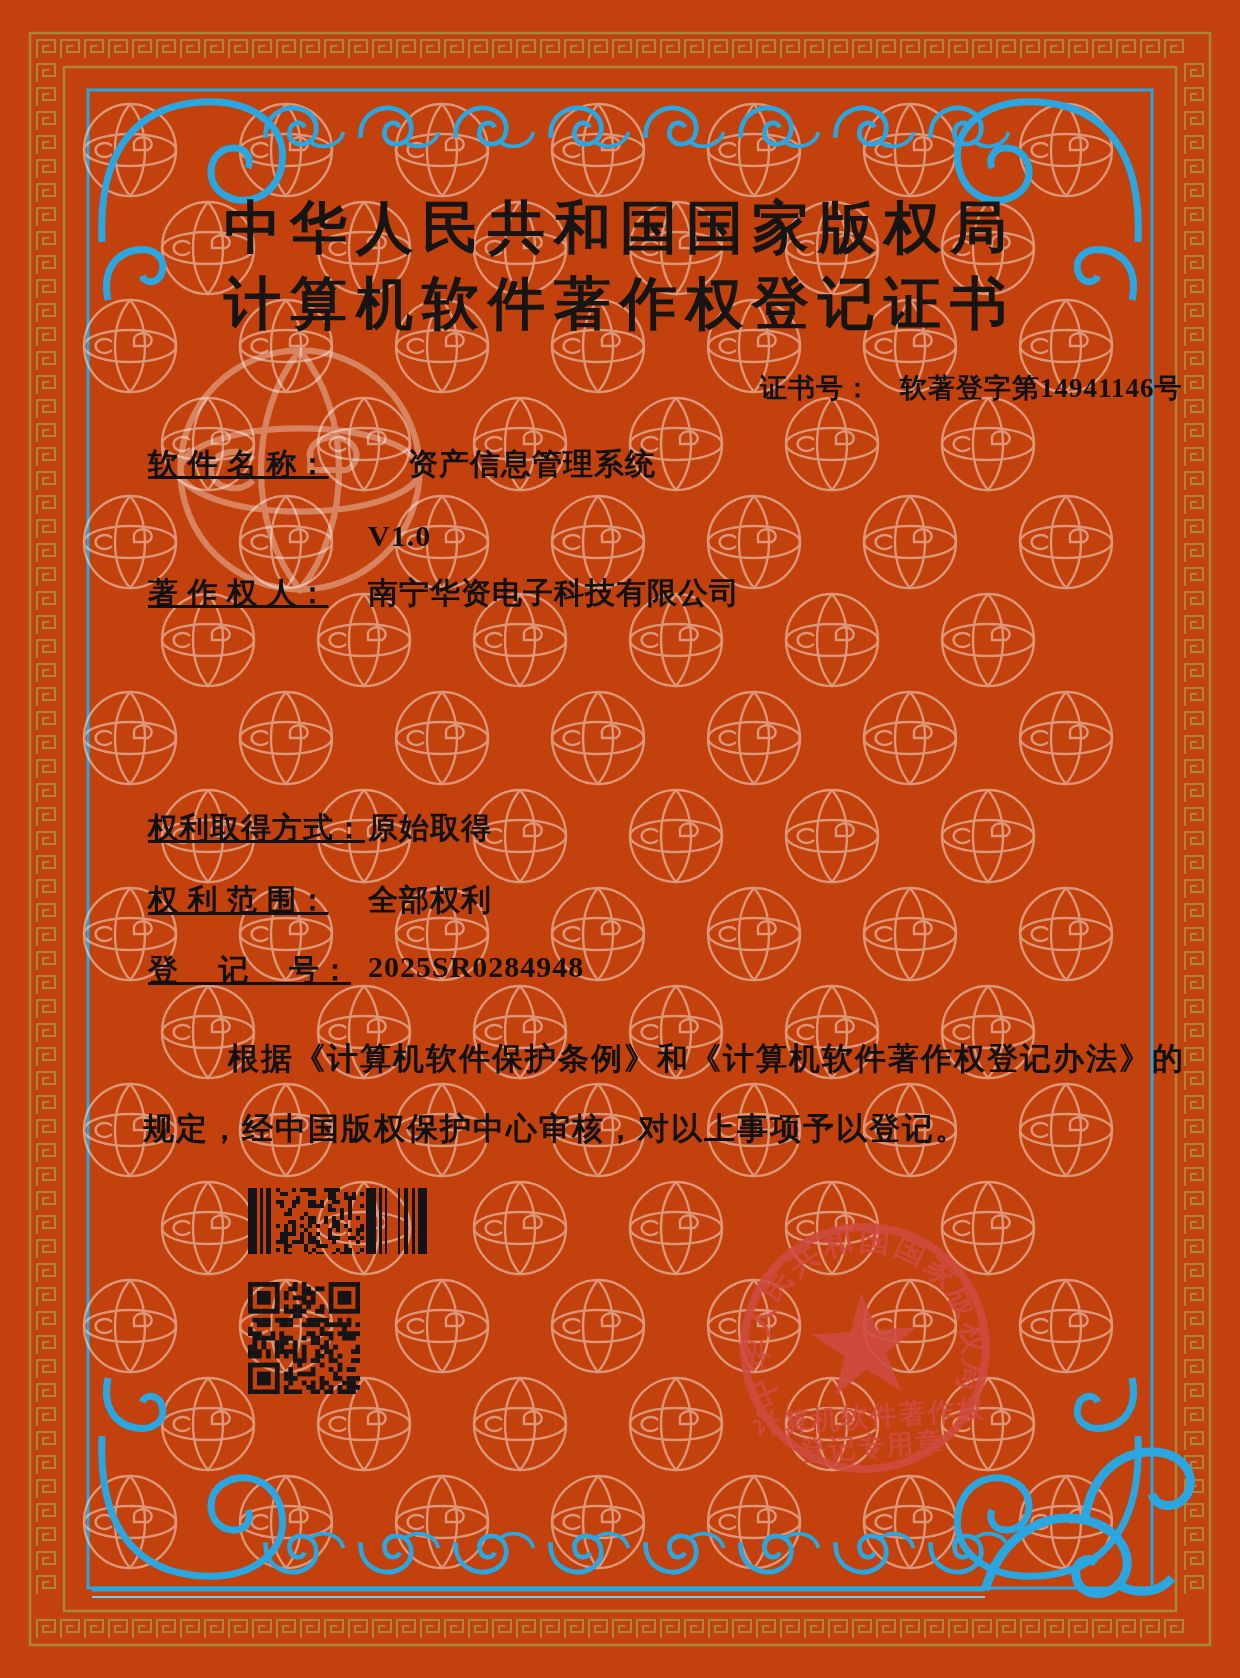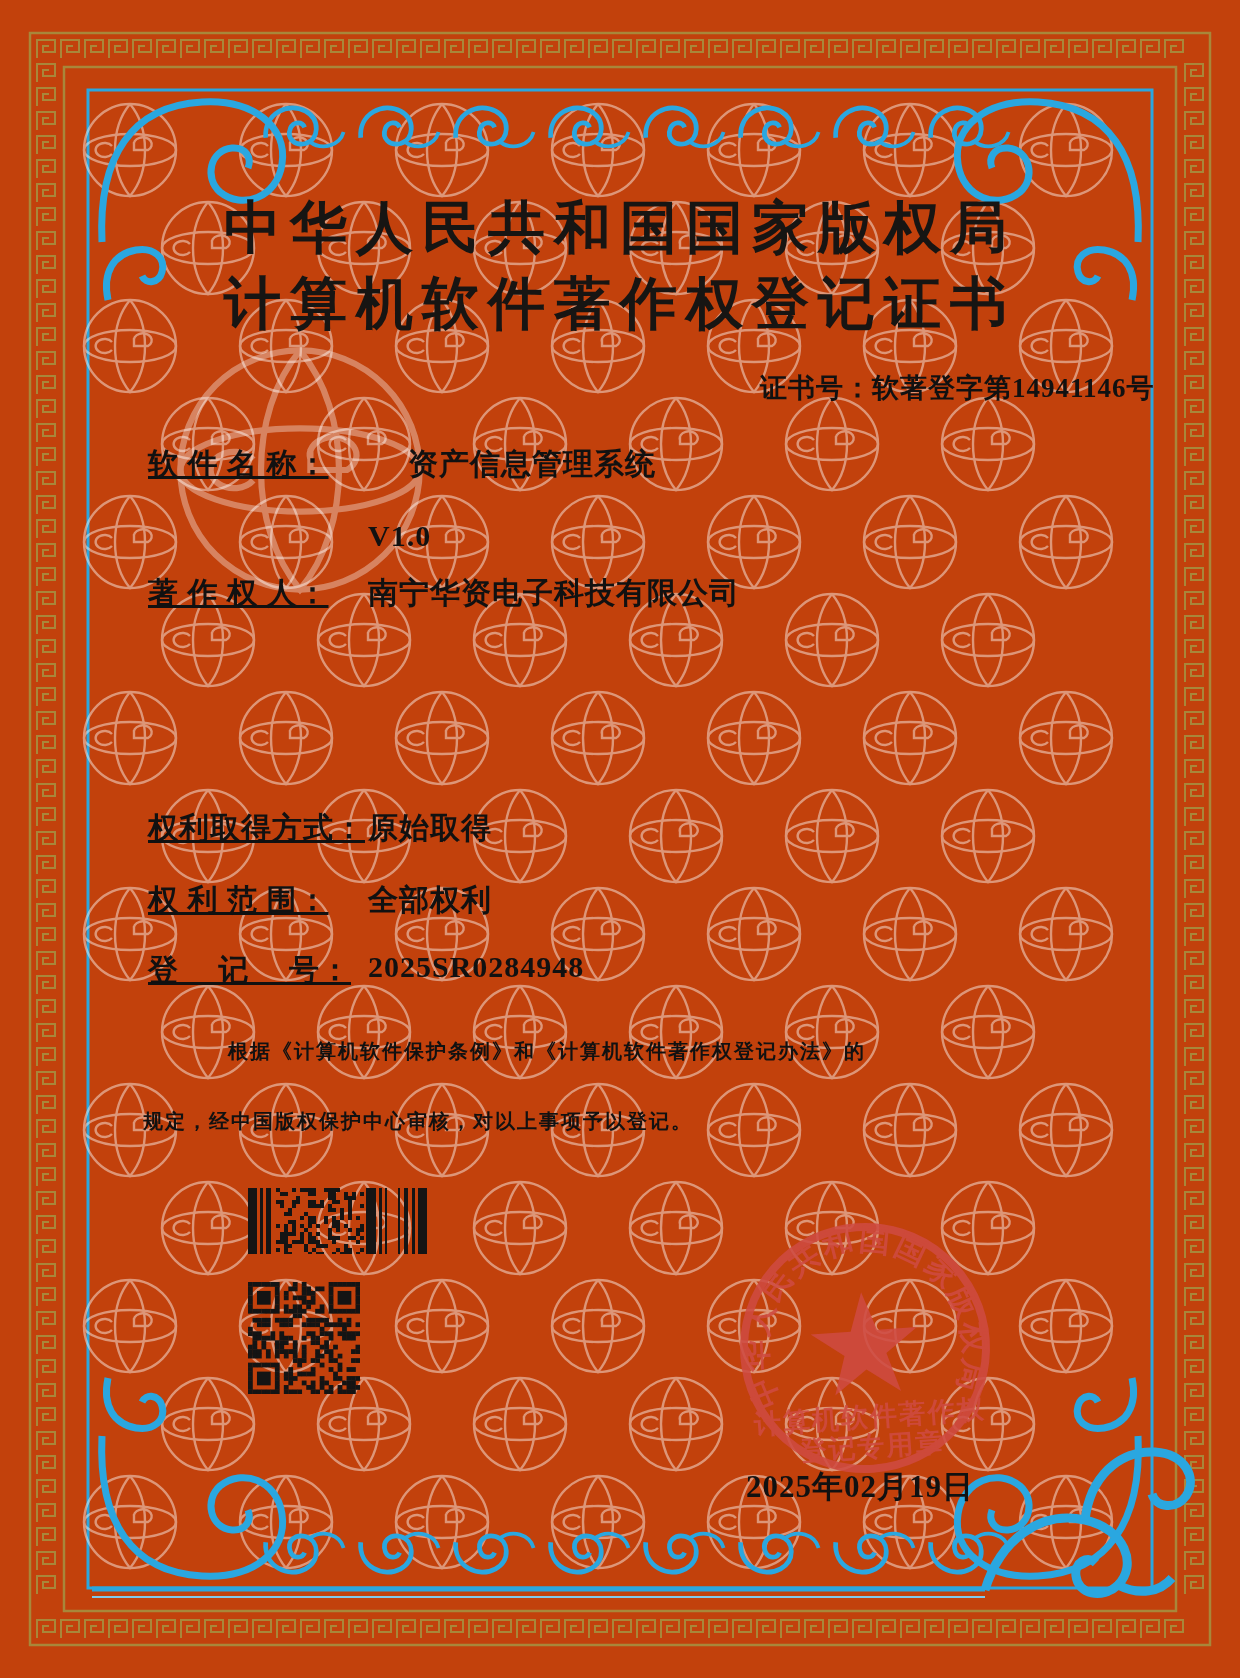--- a/index.html
+++ b/index.html
@@ -15,32 +15,32 @@
   .abs{position:absolute;}
   .title{
     left:0;width:1240px;text-align:center;
     font-size:57px;font-weight:bold;letter-spacing:9px;
     color:#171513;
   }
   .certno{
     left:760px;top:370px;font-size:27px;font-weight:bold;
     letter-spacing:1px;white-space:nowrap;
   }
-  .certno .val{font-weight:bold;text-align:center;}
+  .certno .val{margin-left:28px;font-weight:bold;text-align:center;}
   .flabel{
     left:148px;font-size:30px;font-weight:bold;white-space:pre;
     letter-spacing:1px;
     text-decoration:underline;
   }
   .fvalue{
     left:368px;font-size:30px;font-weight:bold;white-space:pre;
     letter-spacing:1px;
   }
   .para{
-    font-size:20px;font-weight:bold;letter-spacing:2px;white-space:nowrap;text-align:right;
+    font-size:31px;font-weight:bold;letter-spacing:2px;white-space:nowrap;text-align:right;
   }
   .date{
     left:690px;top:1466px;width:340px;text-align:center;
     font-size:31px;font-weight:bold;letter-spacing:1px;
   }
   .code-box{position:absolute;}
 </style>
 </head>
 <body>
 
@@ -909,15 +909,14 @@
       <path id="sealArc" d="M -92 38 A 99 99 0 1 1 92 38" fill="none"></path>
       <text fill="#cf4a41" font-size="31" font-weight="bold" font-family="Liberation Serif, serif" letter-spacing="3">
         <textPath href="#sealArc" startOffset="50%" text-anchor="middle">中华人民共和国国家版权局</textPath>
       </text>
       <path fill="#cf4a41" d="M0,-56 L13.2,-17.3 L53.3,-17.3 L21.0,6.6 L33.0,45.3 L0,21.6 L-33.0,45.3 L-21.0,6.6 L-53.3,-17.3 L-13.2,-17.3 Z"></path>
       <text y="78" text-anchor="middle" fill="#cf4a41" font-size="27" font-weight="bold" font-family="Liberation Serif, serif" letter-spacing="2">计算机软件著作权</text>
       <text y="108" text-anchor="middle" fill="#cf4a41" font-size="27" font-weight="bold" font-family="Liberation Serif, serif" letter-spacing="2">登记专用章</text>
     </g>
   </svg>
 
-  <div class="abs date">2025年02月19日</div>
 
 </div>
 
 </body></html>

